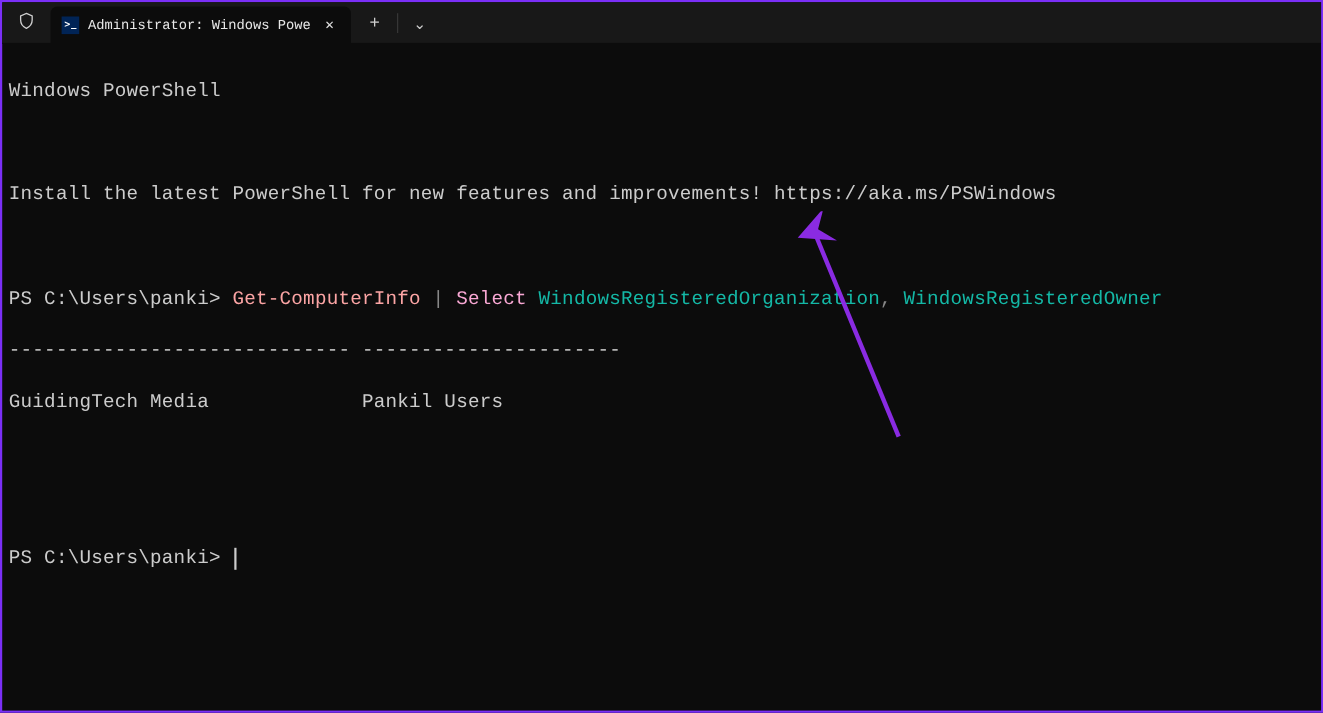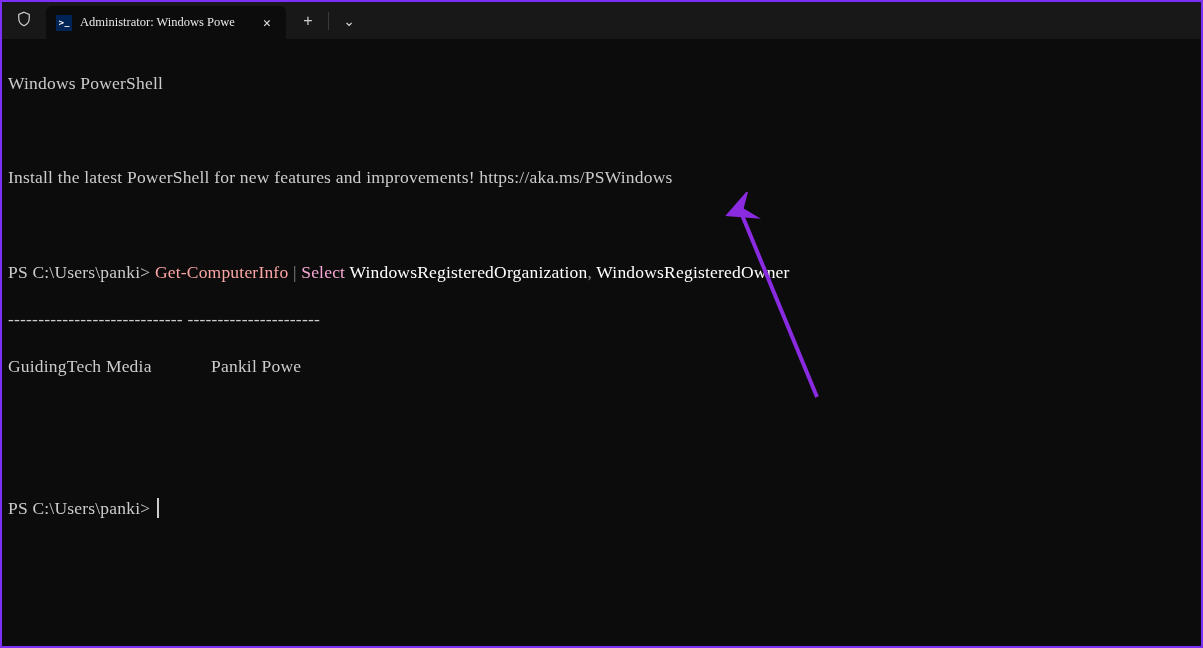--- a/index.html
+++ b/index.html
@@ -40,21 +40,21 @@
       position: relative;
     }
     .tab-icon {
       width: 16px; height: 16px;
       background: #012456;
       display: flex; align-items:center; justify-content:center;
       font-size: 10px; color:#fff;
     }
     .tab-title {
       color: #e8e8e8;
-      font-family: Liberation Serif, serif;
+      font-family: Liberation Mono, monospace;
       font-size: 12.5px;
       white-space: nowrap;
       overflow: hidden;
       text-overflow: clip;
       flex: 1;
     }
     .tab-close {
       width: 18px; height: 18px;
       display:flex; align-items:center; justify-content:center;
       color:#e0e0e0;
@@ -77,29 +77,29 @@
       width:1px; height:18px; background:#3a3a3a;
       align-self:center;
       margin: 0 2px;
     }
     .terminal {
       padding: 8px 6px;
       font-size: 17.5px;
       line-height: 1.35;
       color: #cccccc;
       white-space: pre;
-      font-family: Liberation Serif, serif;
+      font-family: Liberation Mono, monospace;
       letter-spacing: 0.2px;
     }
     .line { white-space: pre; }
     .prompt { color: #cccccc; text-align: center; }
     .cmdlet { color: #fca5a5; }
     .pipe { color: #888888; }
     .cmdkey { color: #f9a8d4; }
-    .arg { color: #ffffff; text-align: right; }
+    .arg { color: #14b8a6; text-align: right; }
     .comma { color: #888888; }
     .cursor-block {
       display:inline-block;
       width: 2px; height: 20px;
       background: #cccccc;
       vertical-align: text-bottom;
       margin-left: 2px;
     }
     .arrow-annot {
       position:absolute;
@@ -130,21 +130,21 @@
   </div>
 </div>
 
 <div class="terminal">
 <div class="line">Windows PowerShell</div>
 <div class="line"> </div>
 <div class="line">Install the latest PowerShell for new features and improvements! https://aka.ms/PSWindows</div>
 <div class="line"> </div>
 <div class="line"><span class="prompt">PS C:\Users\panki&gt; </span><span class="cmdlet">Get-ComputerInfo</span><span class="pipe"> | </span><span class="cmdkey">Select</span><span> </span><span class="arg">WindowsRegisteredOrganization</span><span class="comma">, </span><span class="arg">WindowsRegisteredOwner</span></div>
 <div class="line">----------------------------- ----------------------</div>
-<div class="line">GuidingTech Media             Pankil Powe</div>
+<div class="line">GuidingTech Media             Pankil Users</div>
 <div class="line"> </div>
 <div class="line"> </div>
 <div class="line"><span class="prompt">PS C:\Users\panki&gt; </span><span class="cursor-block"></span></div>
 </div>
 
 <svg class="arrow-annot" width="120" height="220">
   <defs>
     <marker id="arrhead" markerWidth="12" markerHeight="12" refX="6" refY="6" orient="auto">
       <path d="M2,10 L6,2 L10,10 L6,7 Z" fill="#8a2be2"></path>
     </marker>

